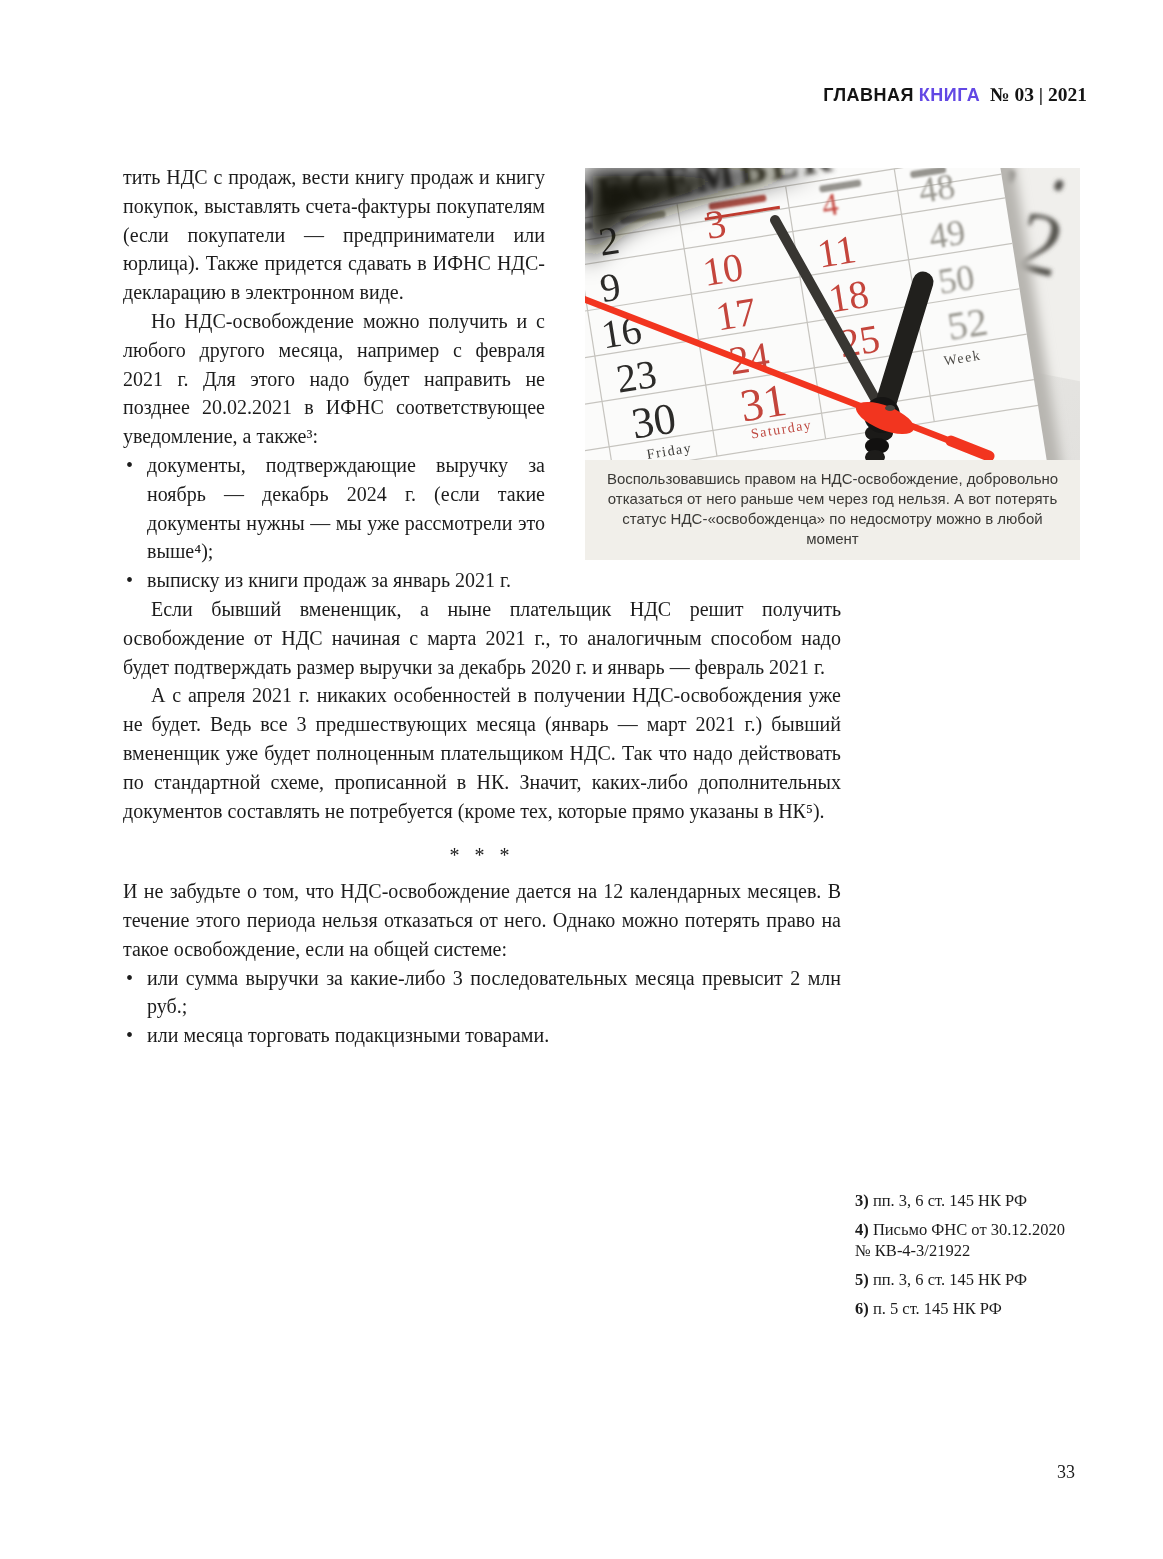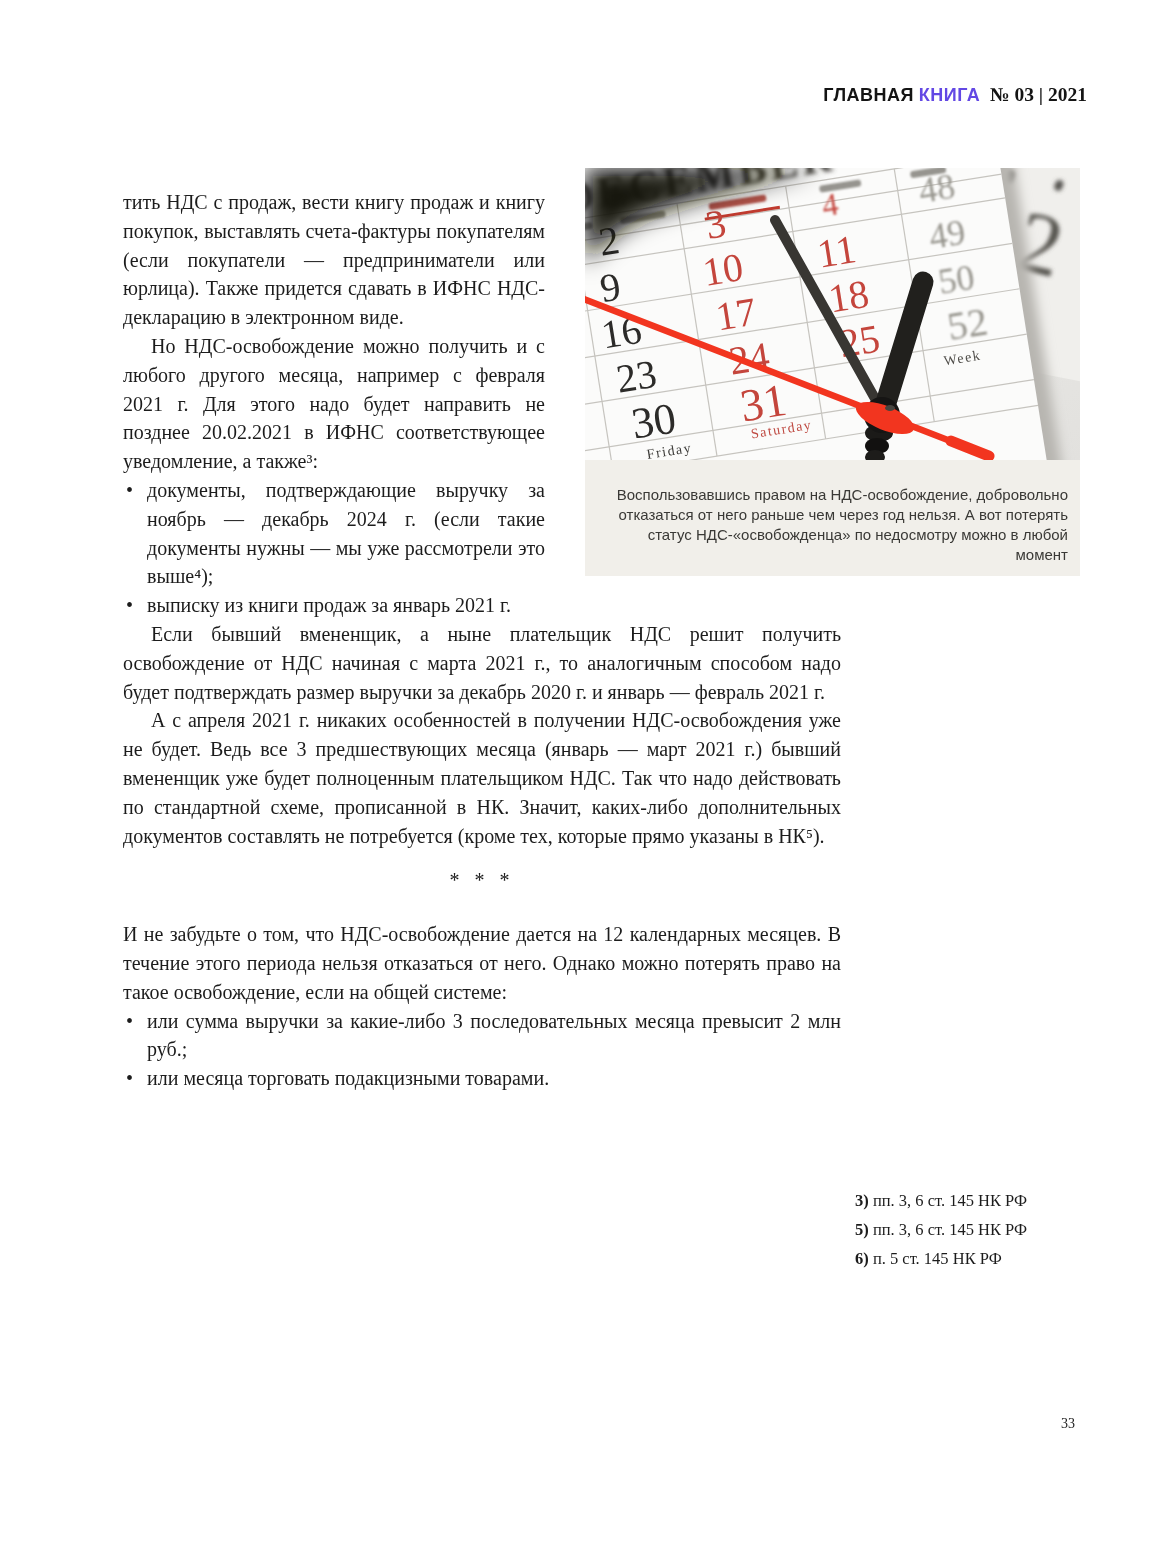--- a/index.html
+++ b/index.html
@@ -27,33 +27,33 @@
     font-weight:bold; font-size:19.5px; margin-left:5px; color:#141414;
   }
 
   
   .content {
     position:absolute; left:123px; top:163px; width:718px;
     font-size:20px; line-height:28.8px; text-align:justify;
     hyphens:auto;
   }
   .content p { margin:0; text-indent:28px; }
-  .content p.no-indent { text-indent:0;margin-top:25px; }
+  .content p.no-indent { text-indent:0; }
 
   
   .media-block {
     float:right; width:495px;
     margin:5px -239px 24px 40px;
   }
   .photo { display:block; width:495px; height:292px; background:#e7e6e3; }
   .caption {
-    background:#f1efea; padding:25px 12px 11px;
+    background:#f1efea; padding:9px 12px 11px;
     font-family:"Liberation Sans","DejaVu Sans",sans-serif;
     font-size:15px; line-height:20px; color:#3a3936;
-    text-align:right; hyphens:none;
+    text-align:center; hyphens:none;
   }
 
   ul.bullets { list-style:none; margin:0; padding:0; }
   ul.bullets > li { position:relative; padding-left:24px; text-indent:0; }
   ul.bullets > li::before { content:"\2022"; position:absolute; left:3px; top:0; }
 
   ul.dashes { list-style:none; margin:0 0 0 -24px; padding:0; }
   ul.dashes > li { position:relative; padding-left:37px; }
   ul.dashes > li::before { content:"\2014"; position:absolute; left:12px; top:0; }
 
@@ -67,22 +67,22 @@
   
   .footnotes {
     position:absolute; left:855px; top:1190px; width:222px;
     font-size:16.5px; line-height:21px; text-align:left; color:#1c1c1c;
   }
   .fn { margin-bottom:8px; }
   .fn b { font-weight:bold; }
 
   
   .page-number {
-    position:absolute; top:1416px; right:88px;
-    font-size:14px; color:#1c1c1c;
+    position:absolute; top:1462px; right:88px;
+    font-size:18px; color:#1c1c1c;
   }
 </style>
 </head>
 <body>
 
 <div class="runhead">
   <span class="brand brand-black">ГЛАВНАЯ</span>
   <span class="brand brand-accent">КНИГА</span>
   <span class="issue">№ 03 | 2021</span>
 </div>
@@ -226,20 +226,24 @@
   </ul>
 
 </main>
 
 <aside class="footnotes">
   <div class="fn">
     <b>3)</b>
     <span>пп. 3, 6 ст. 145 НК РФ</span>
   </div>
   <div class="fn">
+    <b>4)</b>
+    <span>Письмо ФНС от 30.12.2020 № КВ-4-3/21922</span>
+  </div>
+  <div class="fn">
     <b>5)</b>
     <span>пп. 3, 6 ст. 145 НК РФ</span>
   </div>
   <div class="fn">
     <b>6)</b>
     <span>п. 5 ст. 145 НК РФ</span>
   </div>
 </aside>
 
 <div class="page-number">33</div>

